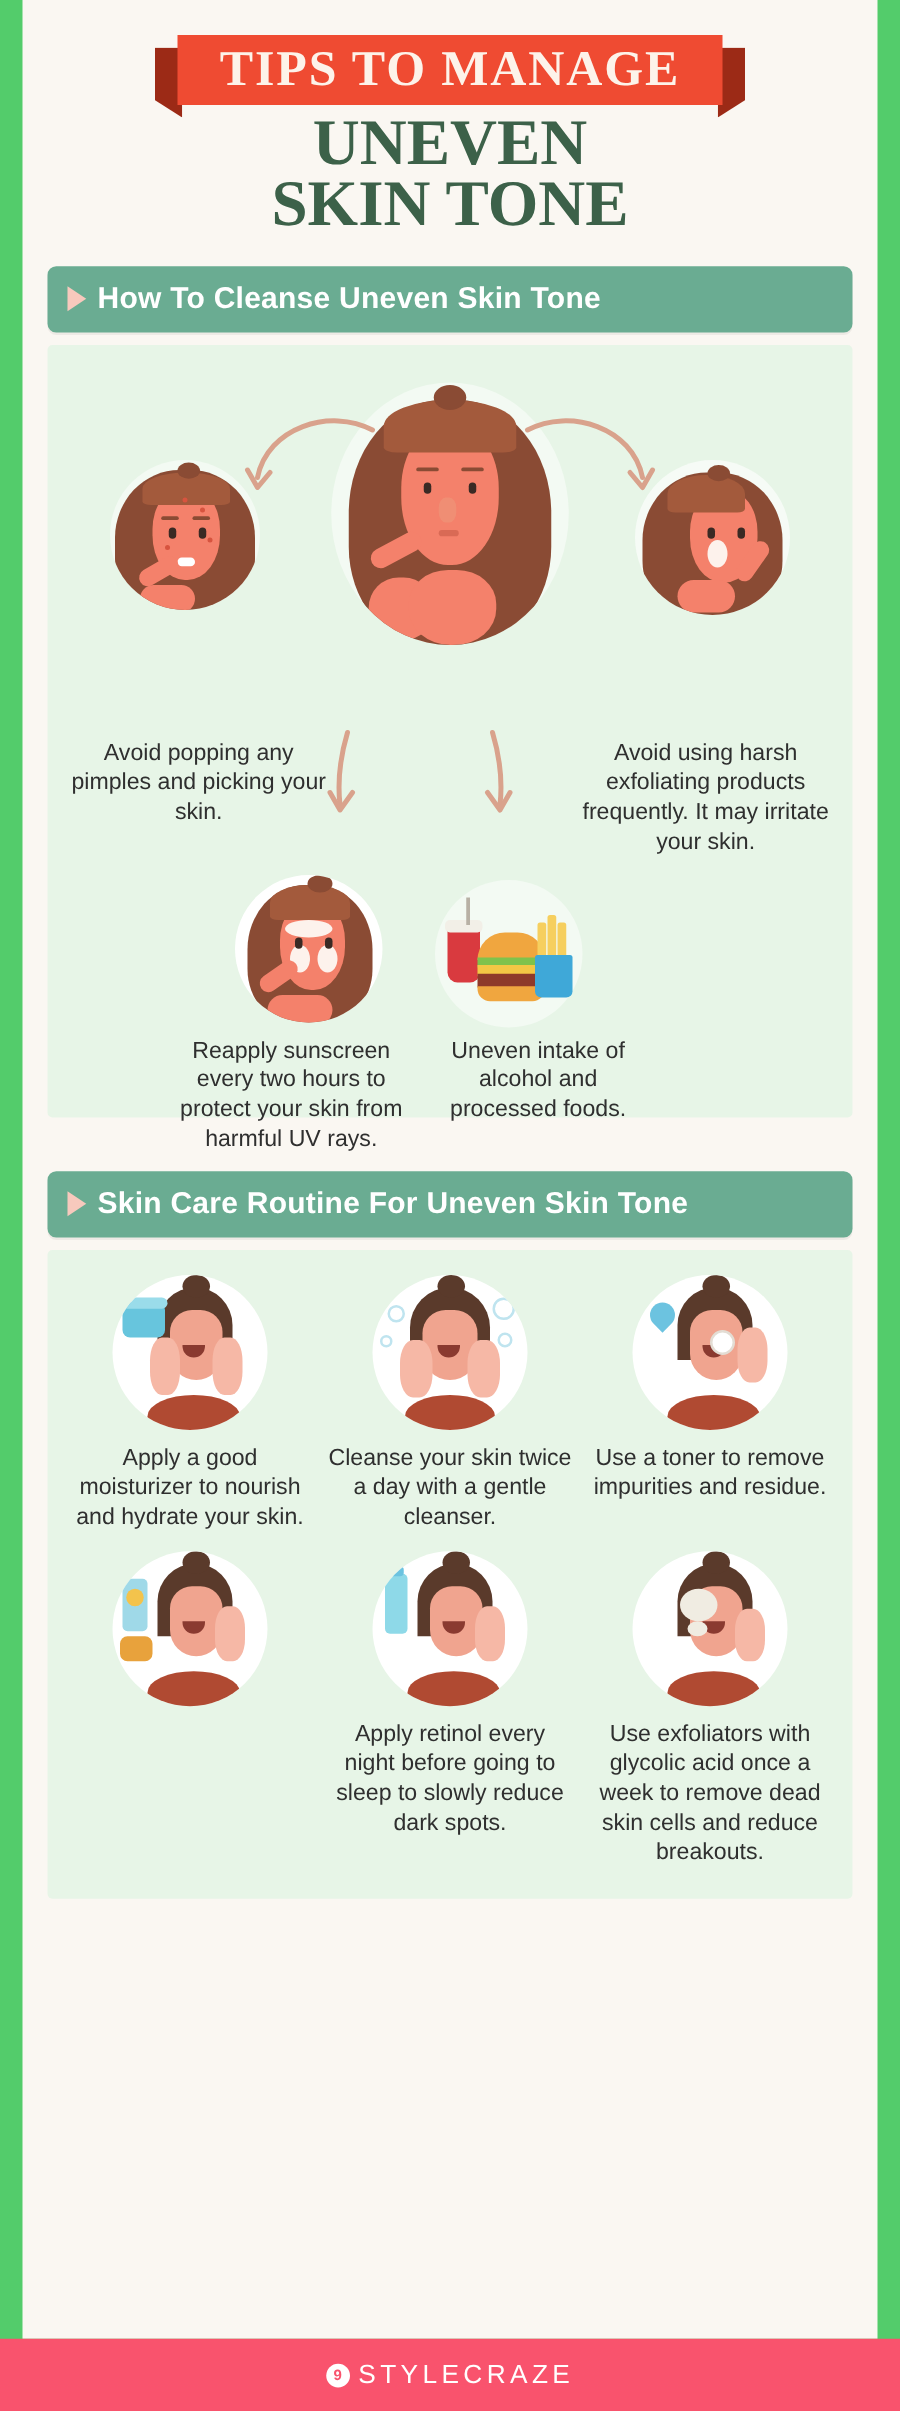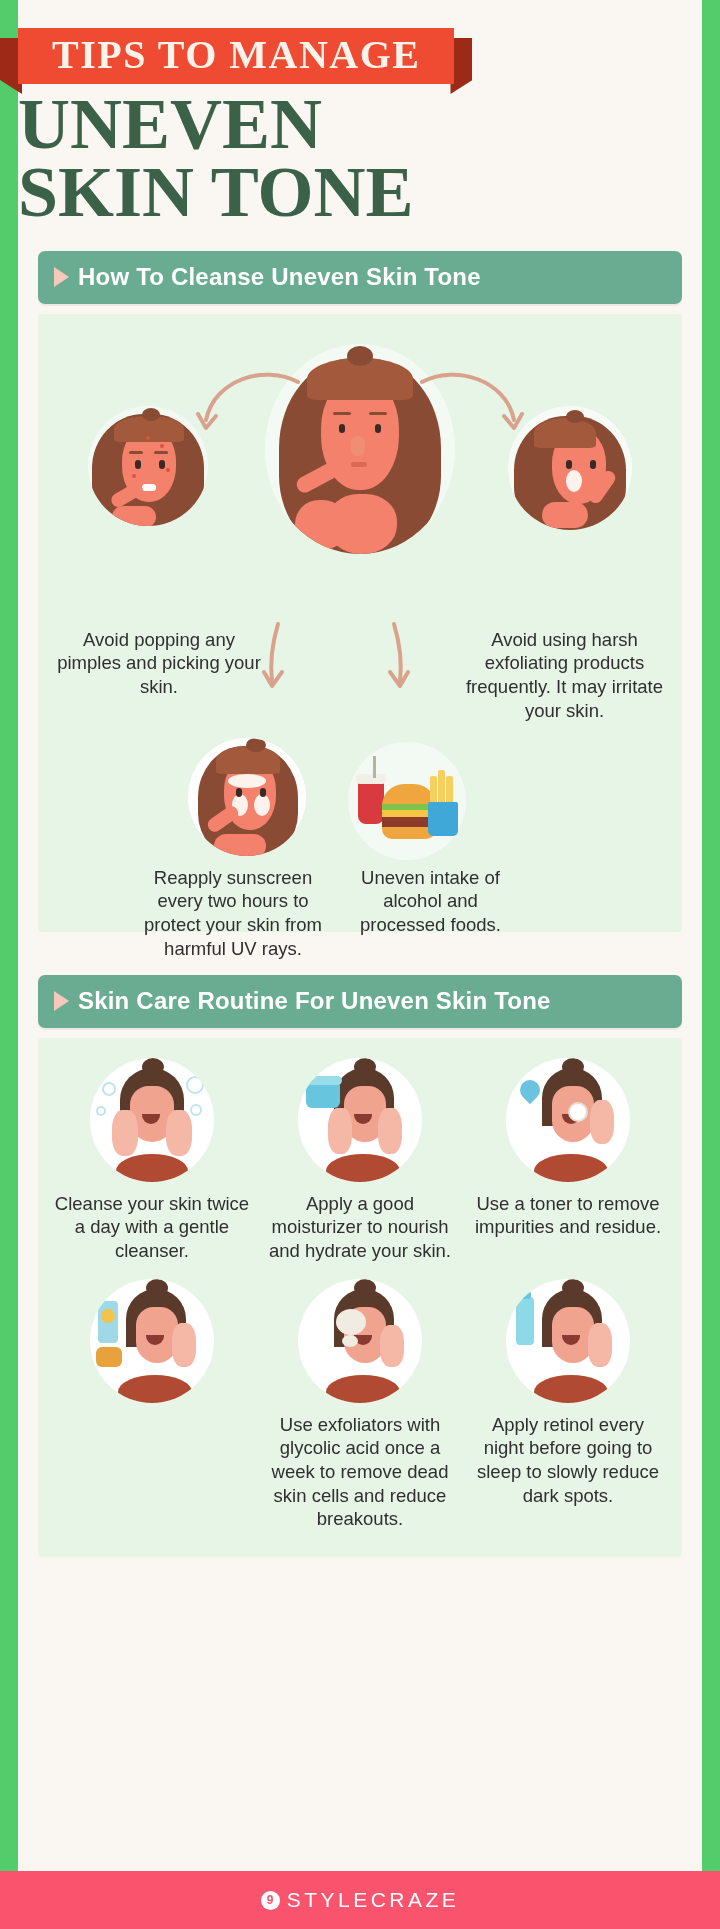--- a/index.html
+++ b/index.html
@@ -20,21 +20,21 @@
     position: absolute;
     left: 18px; top: 0;
     width: 684px;
     height: 1871px;
     background: #faf7f2;          
     display: flex;
     flex-direction: column;
   }
 
   
-  .header { padding: 22px 0 10px; text-align: left; }
+  .header { padding: 22px 0 10px; text-align: center; }
   .ribbon {
     position: relative;
     display: inline-block;
     background: #ef4b32;
     color: #fdf3ea;
     font-family: "Liberation Serif", serif;
     font-weight: 700;
     font-size: 40px;
     letter-spacing: 1.5px;
     padding: 7px 34px 9px;
@@ -50,21 +50,21 @@
     z-index: -1;
   }
   .ribbon::before { left: -18px; clip-path: polygon(0 0, 100% 0, 100% 100%, 0 75%); }
   .ribbon::after  { right: -18px; clip-path: polygon(0 0, 100% 0, 100% 75%, 0 100%); }
   .ribbon-wrap { position: relative; display:inline-block; z-index: 1; }
 
   .title {
     font-family: "Liberation Serif", serif;
     font-weight: 700;
     color: #3c6149;
-    font-size: 72px;
+    font-size: 52px;
     line-height: 0.95;
     letter-spacing: 0px;
     padding: 4px 0 0;
   }
   .title .l2 { display: block; }
 
   
   .bar {
     margin: 14px 20px 0;
     background: #6aac92;
@@ -343,20 +343,35 @@
     <div class="bar" style="margin-top:26px;">
       <span class="tri"></span>
       <span>Skin Care Routine For Uneven Skin Tone</span>
     </div>
 
     <div class="panel s2">
 
       <div class="grid3">
         <div class="cell">
           <div class="av2">
+            <div class="s2hair" style="left:36px;top:10px;width:60px;height:58px;border-radius:30px 30px 0 0;"></div>
+            <div class="s2hair" style="left:56px;top:0px;width:22px;height:18px;border-radius:50%;"></div>
+            <div class="s2skin" style="left:46px;top:28px;width:42px;height:56px;border-radius:21px 21px 25px 25px;"></div>
+            <div style="position:absolute;left:56px;top:56px;width:18px;height:10px;background:#8a3a30;border-radius:0 0 9px 9px;"></div>
+            <div class="s2shirt" style="left:28px;top:96px;width:74px;height:34px;"></div>
+            <div class="s2hand" style="left:30px;top:50px;width:24px;height:46px;"></div>
+            <div class="s2hand" style="left:80px;top:50px;width:24px;height:46px;"></div>
+            <div class="jar" style="left:8px;top:22px;width:34px;height:28px;"></div>
+            <div style="position:absolute;left:6px;top:18px;width:38px;height:9px;background:#9adcea;border-radius:5px;"></div>
+          </div>
+          <div class="cap">Apply a good moisturizer to nourish and hydrate your skin.</div>
+        </div>
+
+        <div class="cell">
+          <div class="av2">
             <div class="s2hair" style="left:30px;top:10px;width:64px;height:58px;border-radius:32px 32px 0 0;"></div>
             <div class="s2hair" style="left:52px;top:0px;width:22px;height:18px;border-radius:50%;"></div>
             <div class="s2skin" style="left:40px;top:28px;width:44px;height:56px;border-radius:22px 22px 26px 26px;"></div>
             <div style="position:absolute;left:52px;top:56px;width:18px;height:10px;background:#8a3a30;border-radius:0 0 9px 9px;"></div>
             <div class="s2shirt" style="left:26px;top:96px;width:72px;height:34px;"></div>
             <div class="s2hand" style="left:22px;top:52px;width:26px;height:46px;"></div>
             <div class="s2hand" style="left:76px;top:52px;width:26px;height:46px;"></div>
             <div class="bubble" style="left:12px;top:24px;width:14px;height:14px;"></div>
             <div class="bubble" style="left:96px;top:18px;width:18px;height:18px;"></div>
             <div class="bubble" style="left:6px;top:48px;width:10px;height:10px;"></div>
@@ -365,35 +380,20 @@
           <div class="cap">Cleanse your skin twice a day with a gentle cleanser.</div>
         </div>
 
         <div class="cell">
           <div class="av2">
             <div class="s2hair" style="left:36px;top:10px;width:60px;height:58px;border-radius:30px 30px 0 0;"></div>
             <div class="s2hair" style="left:56px;top:0px;width:22px;height:18px;border-radius:50%;"></div>
             <div class="s2skin" style="left:46px;top:28px;width:42px;height:56px;border-radius:21px 21px 25px 25px;"></div>
             <div style="position:absolute;left:56px;top:56px;width:18px;height:10px;background:#8a3a30;border-radius:0 0 9px 9px;"></div>
             <div class="s2shirt" style="left:28px;top:96px;width:74px;height:34px;"></div>
-            <div class="s2hand" style="left:30px;top:50px;width:24px;height:46px;"></div>
-            <div class="s2hand" style="left:80px;top:50px;width:24px;height:46px;"></div>
-            <div class="jar" style="left:8px;top:22px;width:34px;height:28px;"></div>
-            <div style="position:absolute;left:6px;top:18px;width:38px;height:9px;background:#9adcea;border-radius:5px;"></div>
-          </div>
-          <div class="cap">Apply a good moisturizer to nourish and hydrate your skin.</div>
-        </div>
-
-        <div class="cell">
-          <div class="av2">
-            <div class="s2hair" style="left:36px;top:10px;width:60px;height:58px;border-radius:30px 30px 0 0;"></div>
-            <div class="s2hair" style="left:56px;top:0px;width:22px;height:18px;border-radius:50%;"></div>
-            <div class="s2skin" style="left:46px;top:28px;width:42px;height:56px;border-radius:21px 21px 25px 25px;"></div>
-            <div style="position:absolute;left:56px;top:56px;width:18px;height:10px;background:#8a3a30;border-radius:0 0 9px 9px;"></div>
-            <div class="s2shirt" style="left:28px;top:96px;width:74px;height:34px;"></div>
             <div class="s2hand" style="left:84px;top:42px;width:24px;height:44px;"></div>
             <div style="position:absolute;left:62px;top:44px;width:20px;height:20px;background:#ffffff;border:2px solid #e3ddd4;border-radius:50%;"></div>
             <div class="drop" style="left:14px;top:22px;width:20px;height:20px;"></div>
           </div>
           <div class="cap">Use a toner to remove impurities and residue.</div>
         </div>
       </div>
 
       <div class="grid3 row2">
         <div class="cell">
@@ -410,39 +410,39 @@
           </div>
         </div>
 
         <div class="cell">
           <div class="av2">
             <div class="s2hair" style="left:36px;top:10px;width:60px;height:58px;border-radius:30px 30px 0 0;"></div>
             <div class="s2hair" style="left:56px;top:0px;width:22px;height:18px;border-radius:50%;"></div>
             <div class="s2skin" style="left:46px;top:28px;width:42px;height:56px;border-radius:21px 21px 25px 25px;"></div>
             <div style="position:absolute;left:56px;top:56px;width:18px;height:10px;background:#8a3a30;border-radius:0 0 9px 9px;"></div>
             <div class="s2shirt" style="left:28px;top:96px;width:74px;height:34px;"></div>
-            <div class="s2hand" style="left:82px;top:46px;width:24px;height:42px;"></div>
-            <div style="position:absolute;left:38px;top:30px;width:30px;height:26px;background:#f0ece2;border-radius:50%;"></div>
-            <div style="position:absolute;left:44px;top:56px;width:16px;height:12px;background:#f0ece2;border-radius:50%;"></div>
-          </div>
-          <div class="cap">Use exfoliators with glycolic acid once a week to remove dead skin cells and reduce breakouts.</div>
+            <div class="s2hand" style="left:82px;top:44px;width:24px;height:44px;"></div>
+            <div class="tube" style="left:10px;top:18px;width:18px;height:48px;background:#8ed9e8;"></div>
+            <div style="position:absolute;left:13px;top:12px;width:12px;height:8px;background:#6cc3e0;border-radius:3px;"></div>
+          </div>
+          <div class="cap">Apply retinol every night before going to sleep to slowly reduce dark spots.</div>
         </div>
 
         <div class="cell">
           <div class="av2">
             <div class="s2hair" style="left:36px;top:10px;width:60px;height:58px;border-radius:30px 30px 0 0;"></div>
             <div class="s2hair" style="left:56px;top:0px;width:22px;height:18px;border-radius:50%;"></div>
             <div class="s2skin" style="left:46px;top:28px;width:42px;height:56px;border-radius:21px 21px 25px 25px;"></div>
             <div style="position:absolute;left:56px;top:56px;width:18px;height:10px;background:#8a3a30;border-radius:0 0 9px 9px;"></div>
             <div class="s2shirt" style="left:28px;top:96px;width:74px;height:34px;"></div>
-            <div class="s2hand" style="left:82px;top:44px;width:24px;height:44px;"></div>
-            <div class="tube" style="left:10px;top:18px;width:18px;height:48px;background:#8ed9e8;"></div>
-            <div style="position:absolute;left:13px;top:12px;width:12px;height:8px;background:#6cc3e0;border-radius:3px;"></div>
-          </div>
-          <div class="cap">Apply retinol every night before going to sleep to slowly reduce dark spots.</div>
+            <div class="s2hand" style="left:82px;top:46px;width:24px;height:42px;"></div>
+            <div style="position:absolute;left:38px;top:30px;width:30px;height:26px;background:#f0ece2;border-radius:50%;"></div>
+            <div style="position:absolute;left:44px;top:56px;width:16px;height:12px;background:#f0ece2;border-radius:50%;"></div>
+          </div>
+          <div class="cap">Use exfoliators with glycolic acid once a week to remove dead skin cells and reduce breakouts.</div>
         </div>
       </div>
     </div>
 
   </div>
 
   <div class="footer">
     <span class="logo-mark">
       <span>9</span>
     </span>

